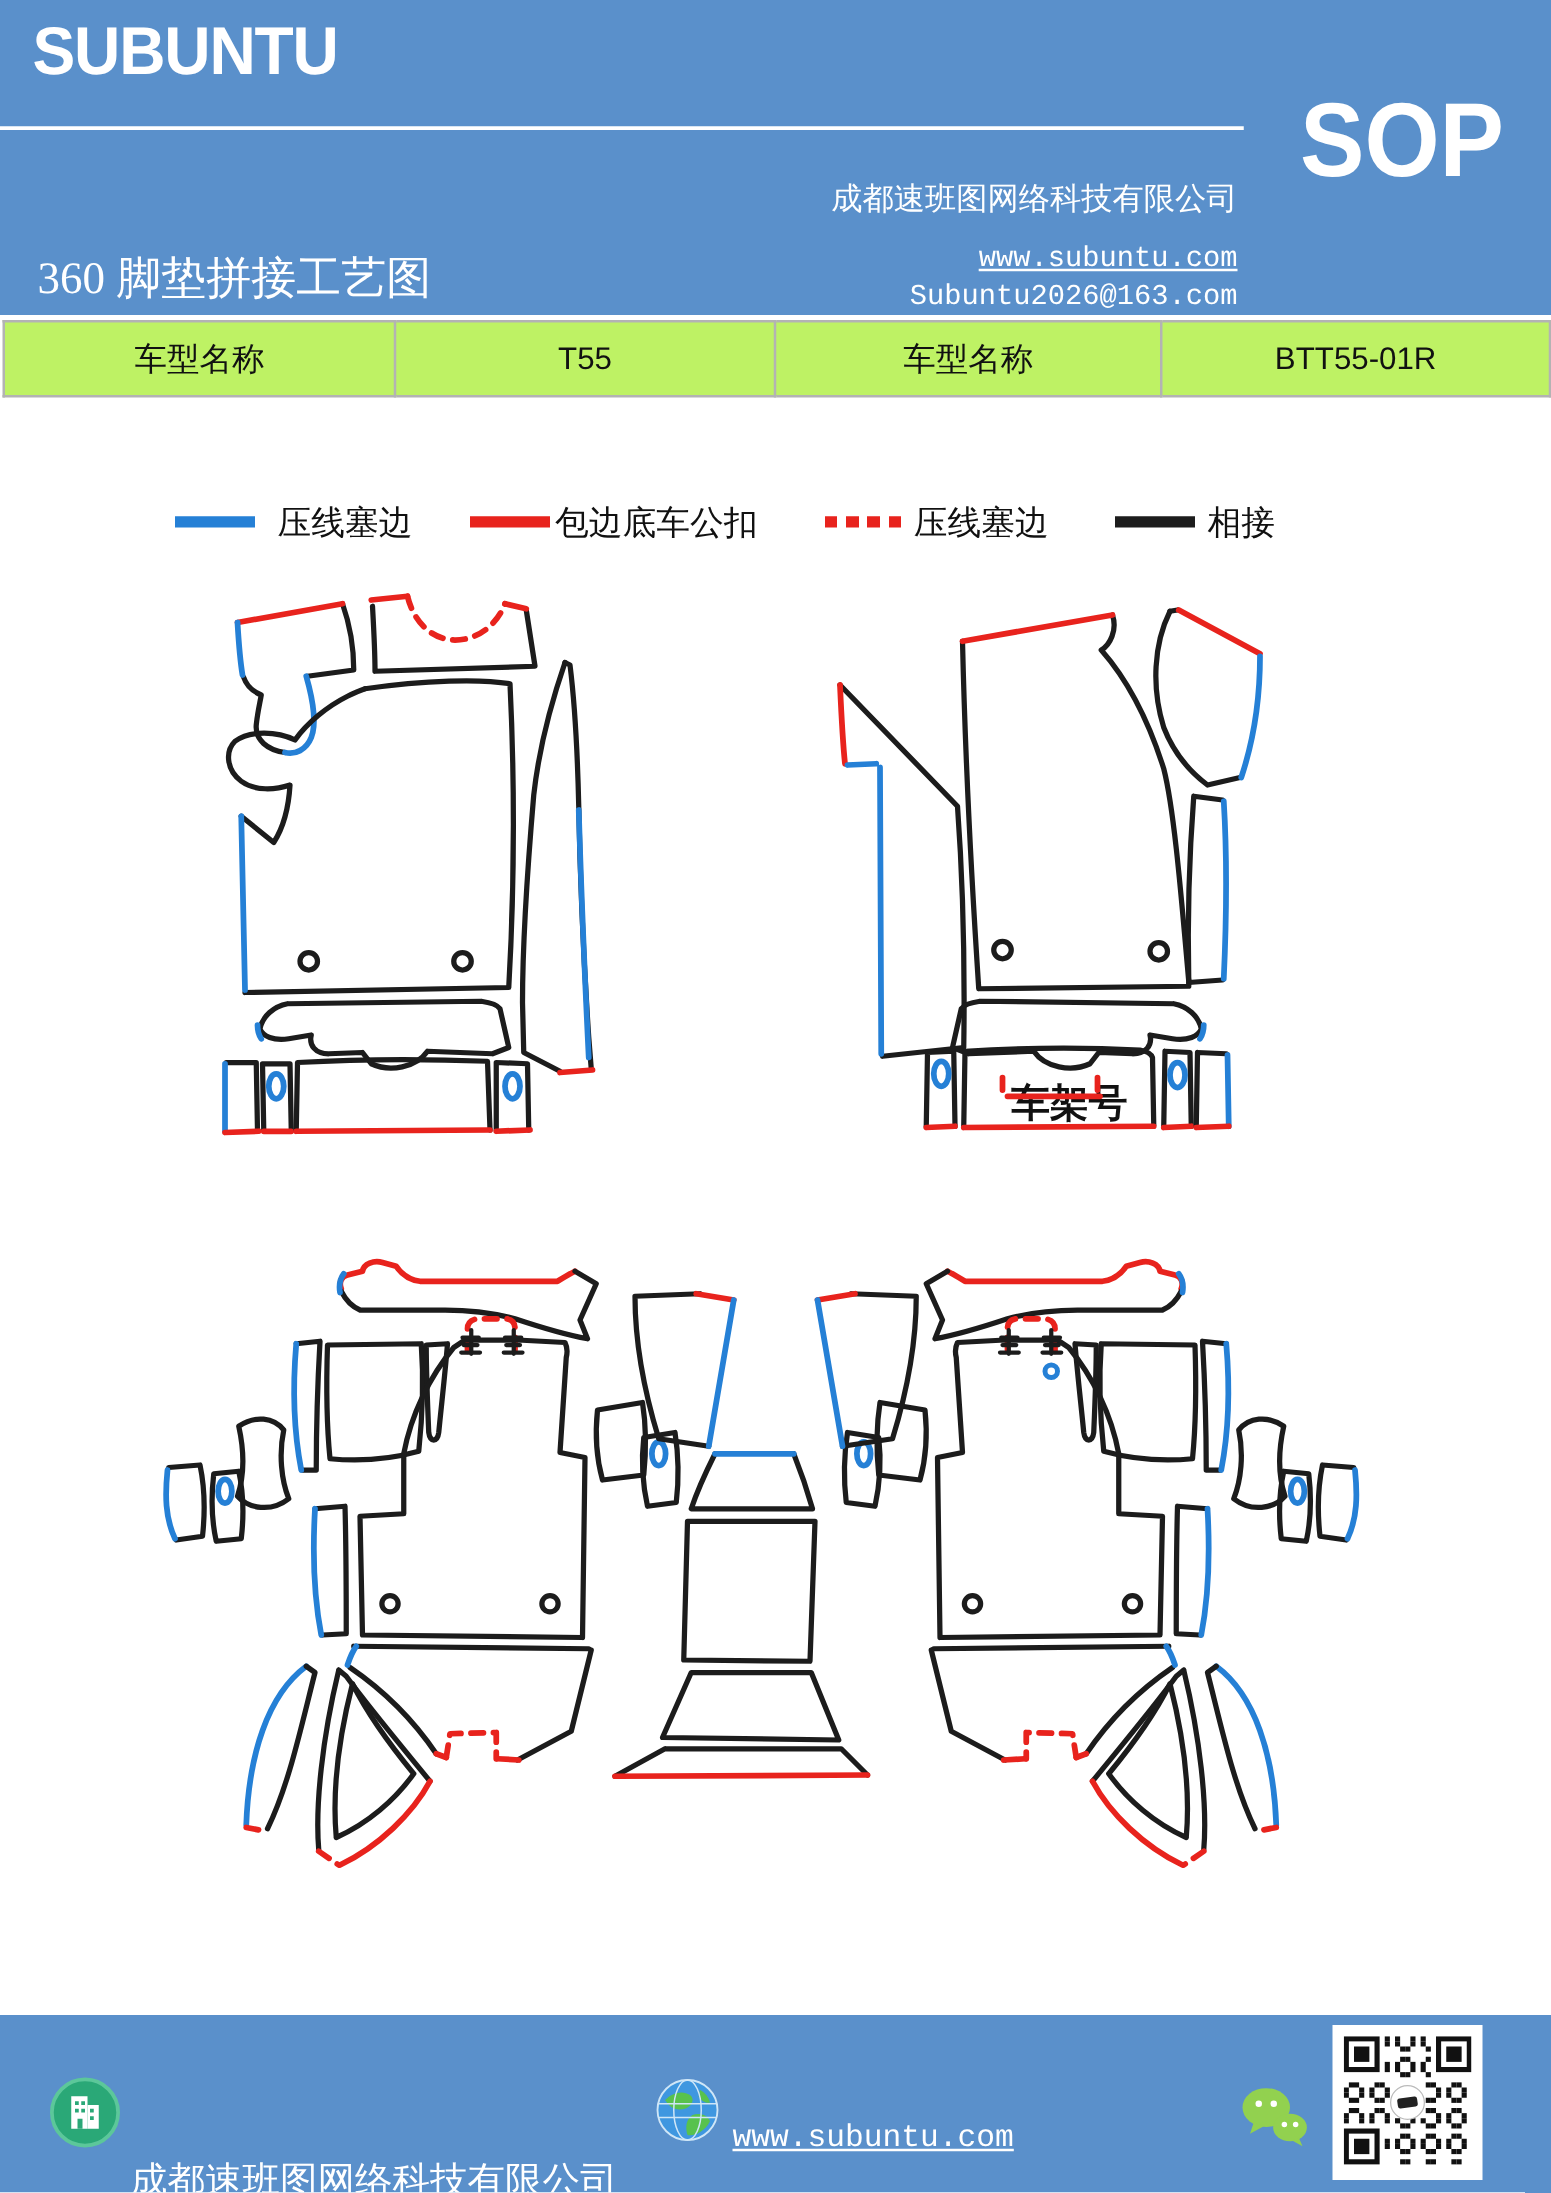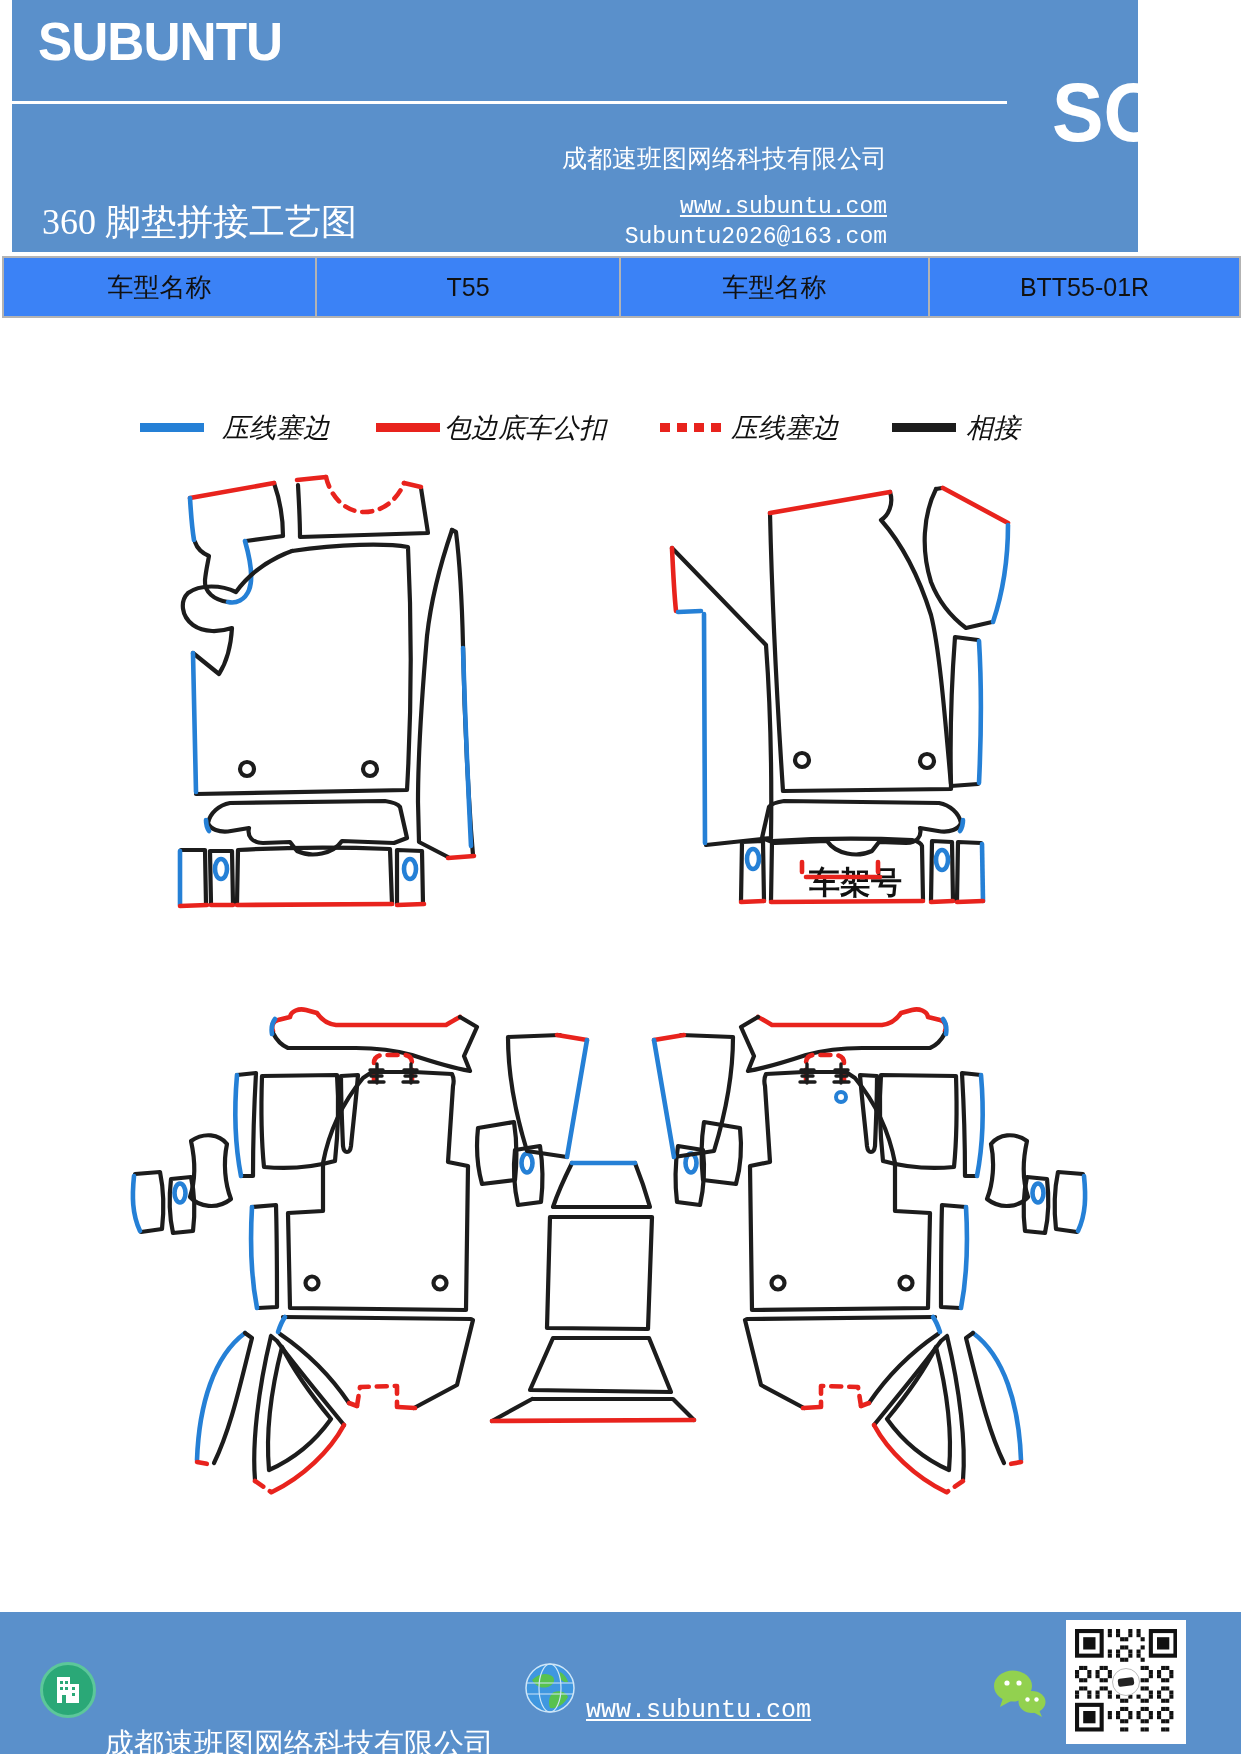--- a/index.html
+++ b/index.html
@@ -4,39 +4,39 @@
 <style>
   html,body{margin:0;padding:0;}
   body{
     width:1241px;height:1754px;position:relative;background:#ffffff;
     font-family:"Liberation Sans", sans-serif;overflow:hidden;
   }
   .serif{font-family:"Liberation Serif","DejaVu Serif",serif;margin-top:34px;}
   .mono{font-family:"Liberation Mono","DejaVu Sans Mono",monospace;}
 
   
-  .header{position:absolute;top:0;left:12px;width:1126px;height:252px;background:var(--header_bg);text-decoration:underline;}
+  .header{position:absolute;top:0;left:0;width:1241px;height:252px;background:var(--header_bg);text-decoration:underline;}
   .brand{position:absolute;left:26px;top:10px;color:#fff;font-size:54px;font-weight:800;
          letter-spacing:-1px;transform:scaleX(.95);transform-origin:left top;}
   .header-divider{position:absolute;left:0;top:101px;width:995px;height:3px;background:#fff;}
   .header-company{position:absolute;right:251px;top:108px;color:#fff;font-size:25px;white-space:nowrap;}
   .sop{position:absolute;left:1040px;top:70px;color:#fff;font-size:84px;font-weight:800;line-height:1;
        transform:scaleX(.92);transform-origin:left top;}
   .page-title{position:absolute;left:30px;top:164px;color:#fff;font-size:36px;white-space:nowrap;text-align:right;}
   .header-site{position:absolute;right:251px;top:194px;color:#fff;font-size:23px;text-decoration:underline;cursor:pointer;}
   .header-mail{position:absolute;right:251px;top:224px;color:#fff;font-size:23px;}
 
   
   .info-table{position:absolute;top:256px;left:2px;width:1237px;border-collapse:collapse;table-layout:fixed;}
-  .info-table td{border:2px solid var(--table_border);height:56px;text-align:center;vertical-align:middle;background:#3b82f6;}
+  .info-table td{border:2px solid var(--table_border);height:56px;text-align:center;vertical-align:middle;background:#bef264;}
   .info-table td.lbl{font-family:"Liberation Serif","DejaVu Serif",serif;font-size:26px;color:#111;}
   .info-table td.val{font-size:25px;color:#111;margin-top:38px;}
 
   
-  .legend{position:absolute;top:406px;left:0;width:1241px;height:46px;font-style:italic;}
+  .legend{position:absolute;top:396px;left:0;width:1241px;height:46px;}
   .sw{position:absolute;top:17px;width:64px;height:9px;}
   .sw-blue{background:var(--line_blue);}
   .sw-red{background:var(--line_red);}
   .sw-dash{background:repeating-linear-gradient(90deg,var(--line_red) 0 10px,transparent 10px 17px);}
   .sw-black{background:var(--line_black);}
   .lg-label{position:absolute;top:4px;font-size:27px;color:#111;font-family:"Liberation Serif","DejaVu Serif",serif;white-space:nowrap;}
 
   
   svg.diagram{position:absolute;top:0;left:0;pointer-events:none;}
   .k,.b,.r{fill:none;stroke-linecap:round;stroke-linejoin:round;}

